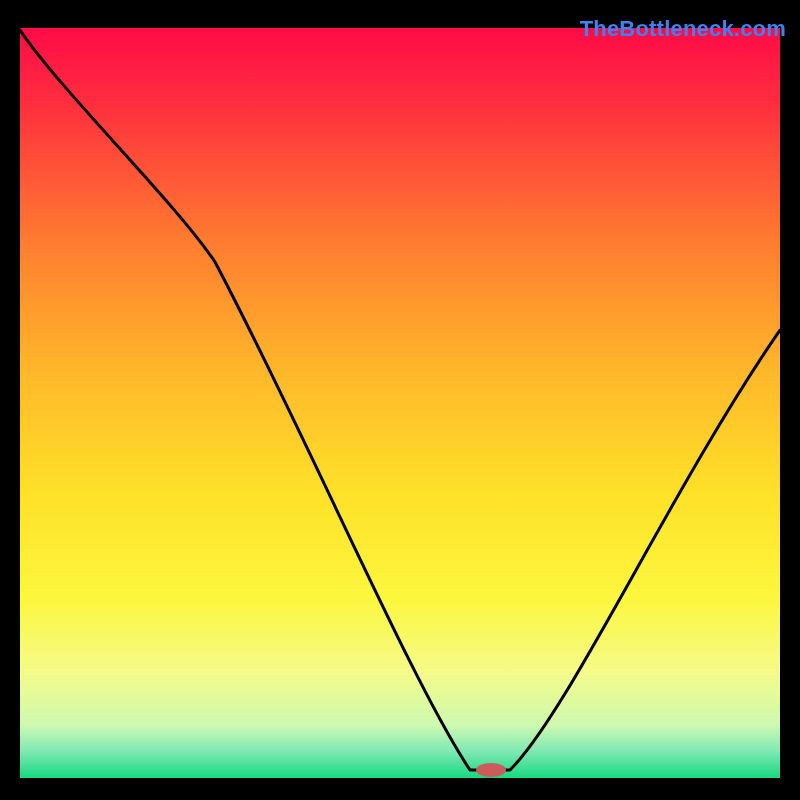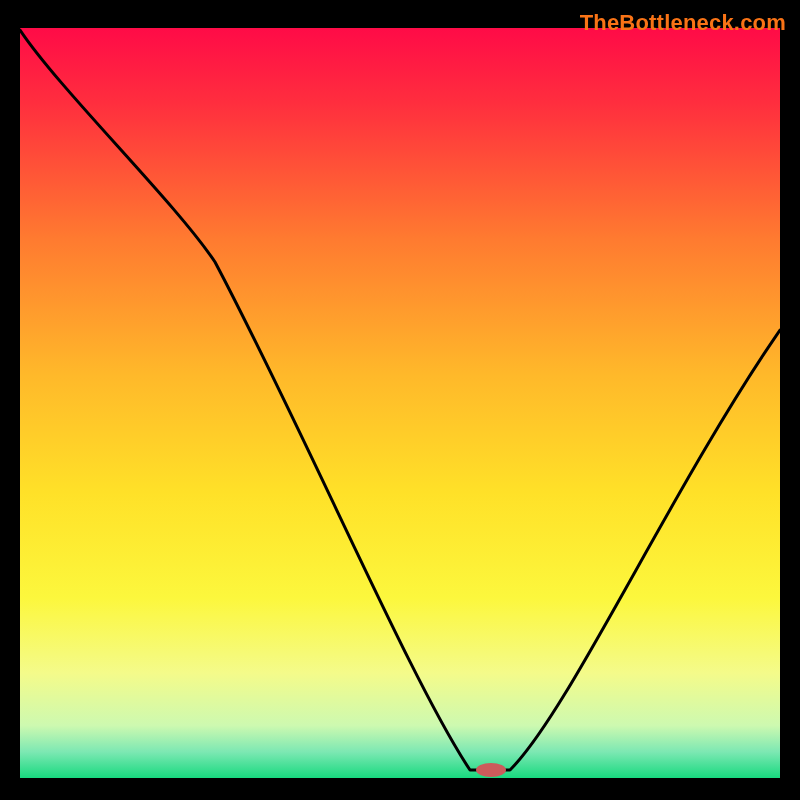--- a/index.html
+++ b/index.html
@@ -10,26 +10,26 @@
     background: #000;
     overflow: hidden;
   }
   .chart-container {
     position: relative;
     width: 800px;
     height: 800px;
   }
   .watermark {
     position: absolute;
-    top: 10px;
+    top: 16px;
     right: 14px;
     font-family: Arial, Helvetica, sans-serif;
     font-size: 22px;
     font-weight: 600;
-    color: #f97316;
+    color: #3b82f6;
     letter-spacing: 0.2px;
     z-index: 30;
   }
   svg.plot {
     position: absolute;
     top: 0;
     left: 0;
     z-index: 5;
   }
   .curve {

